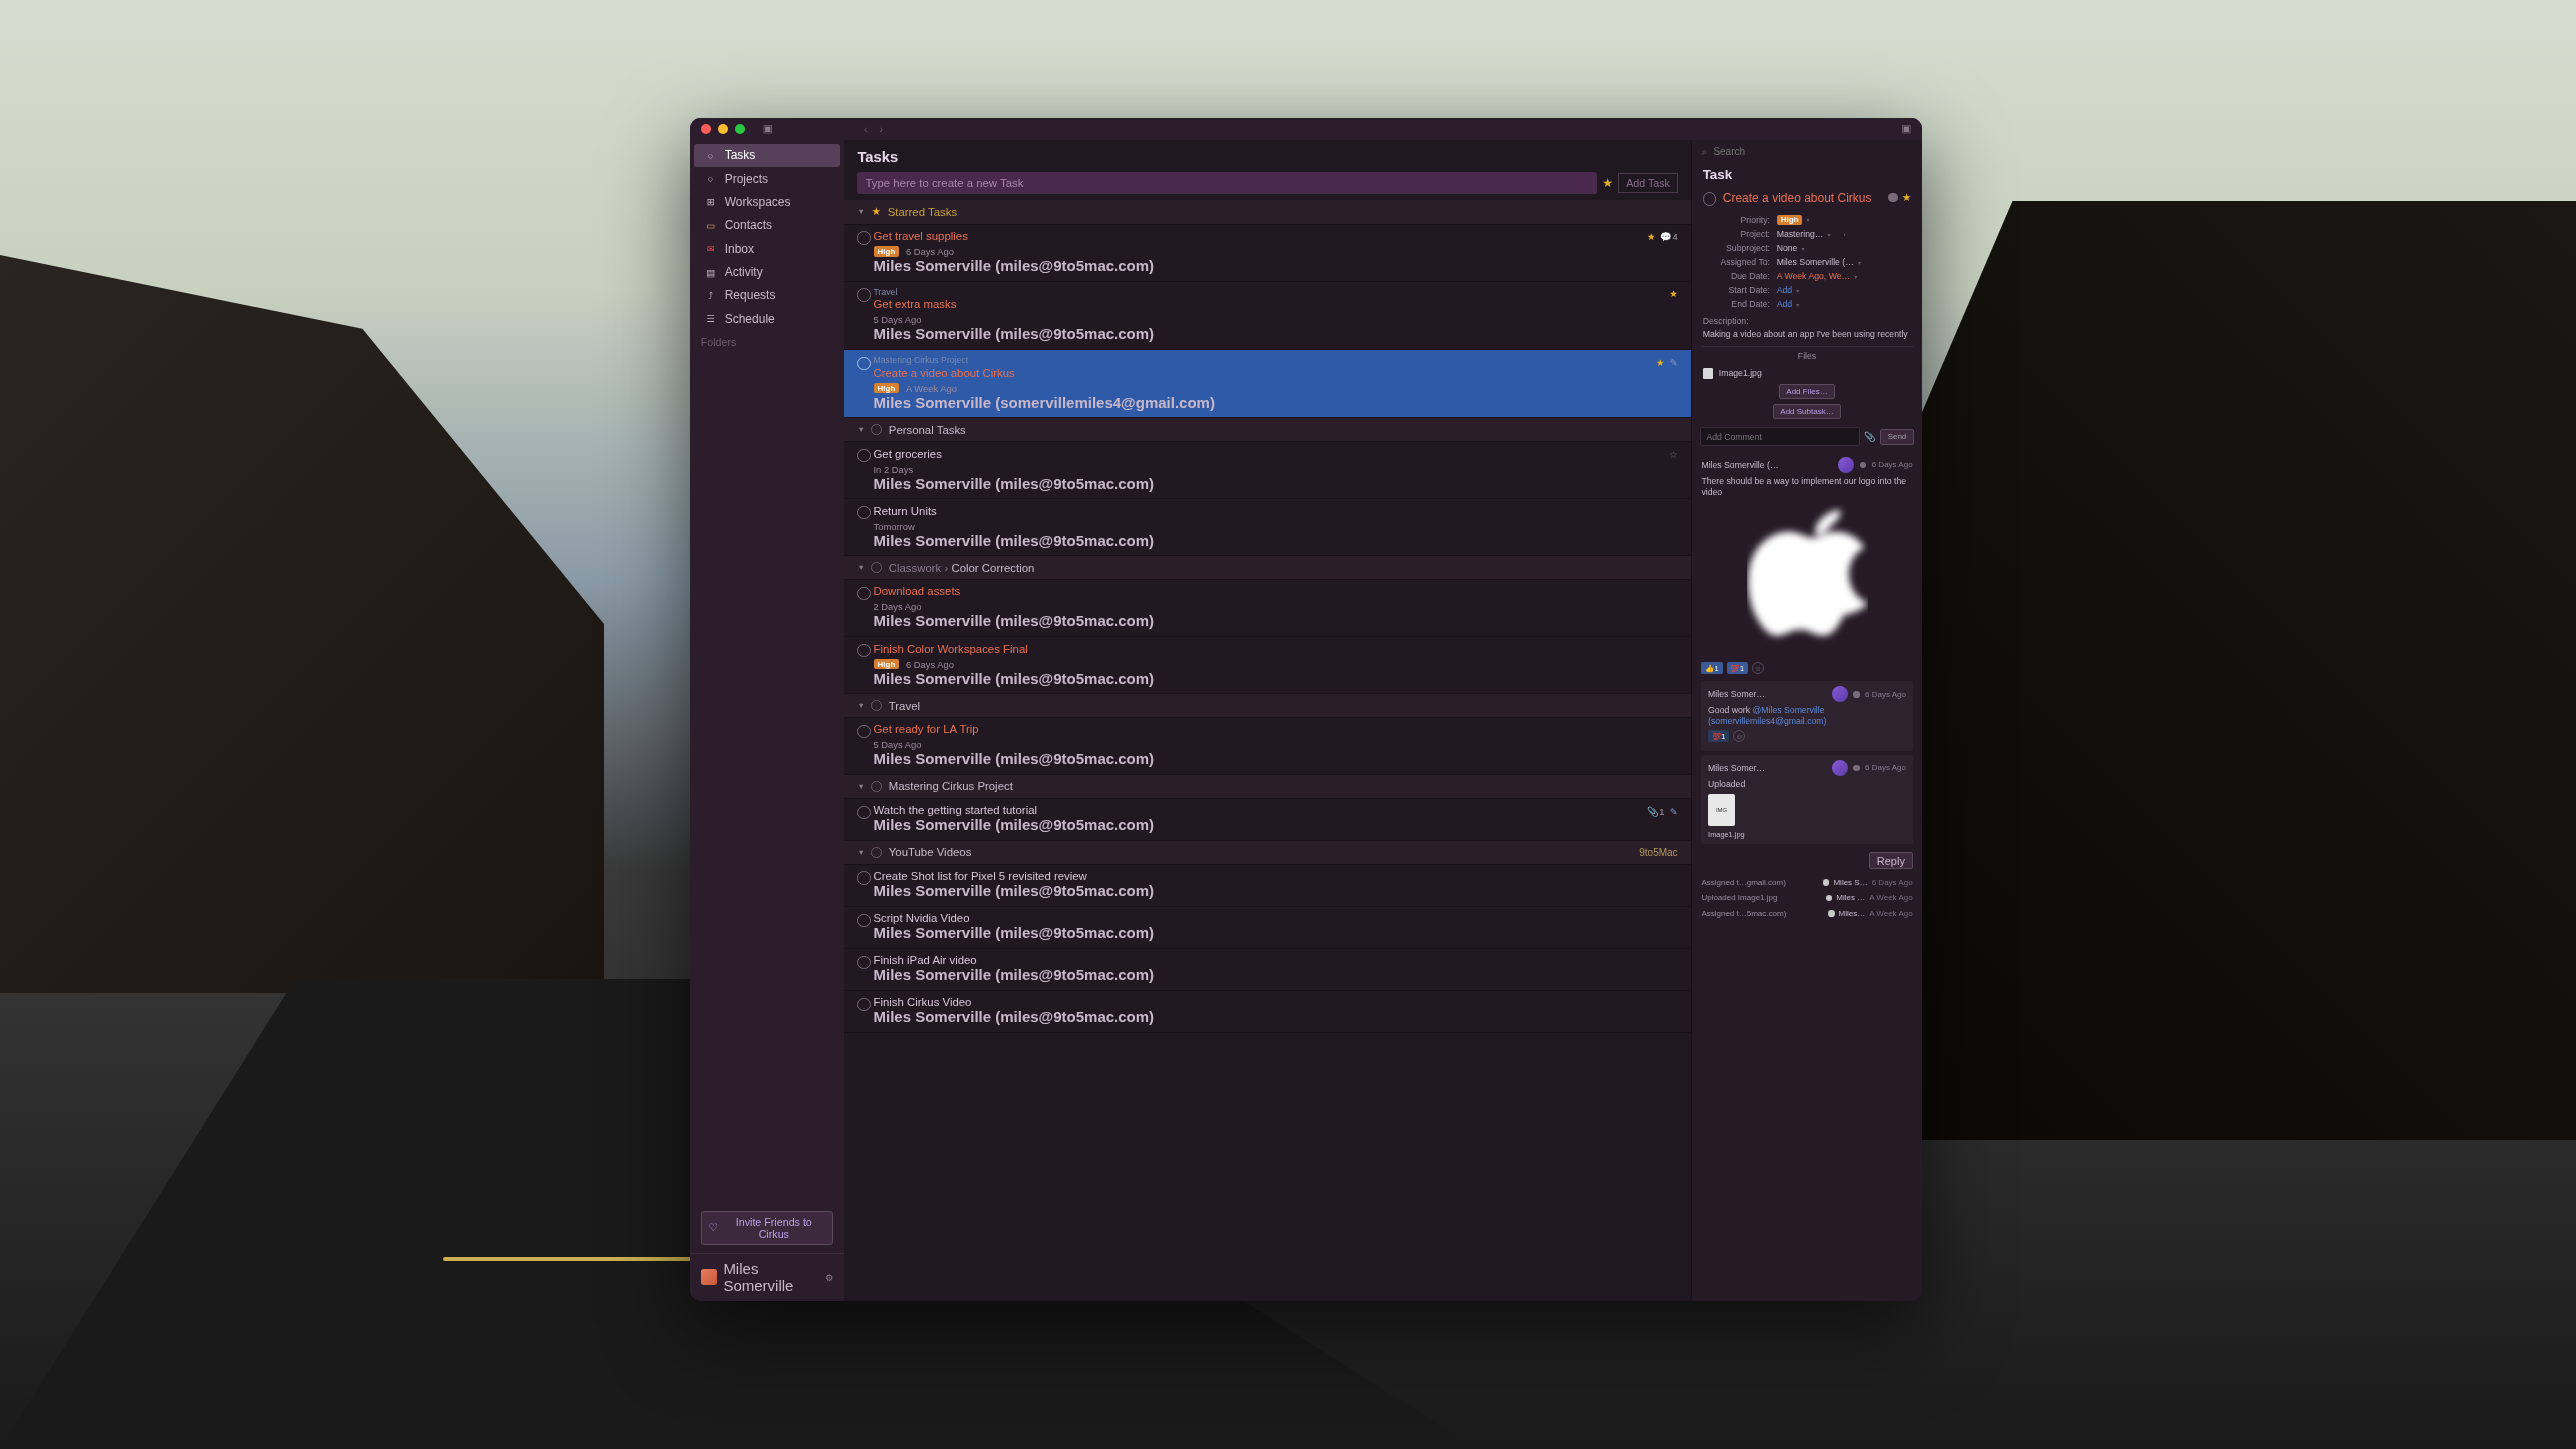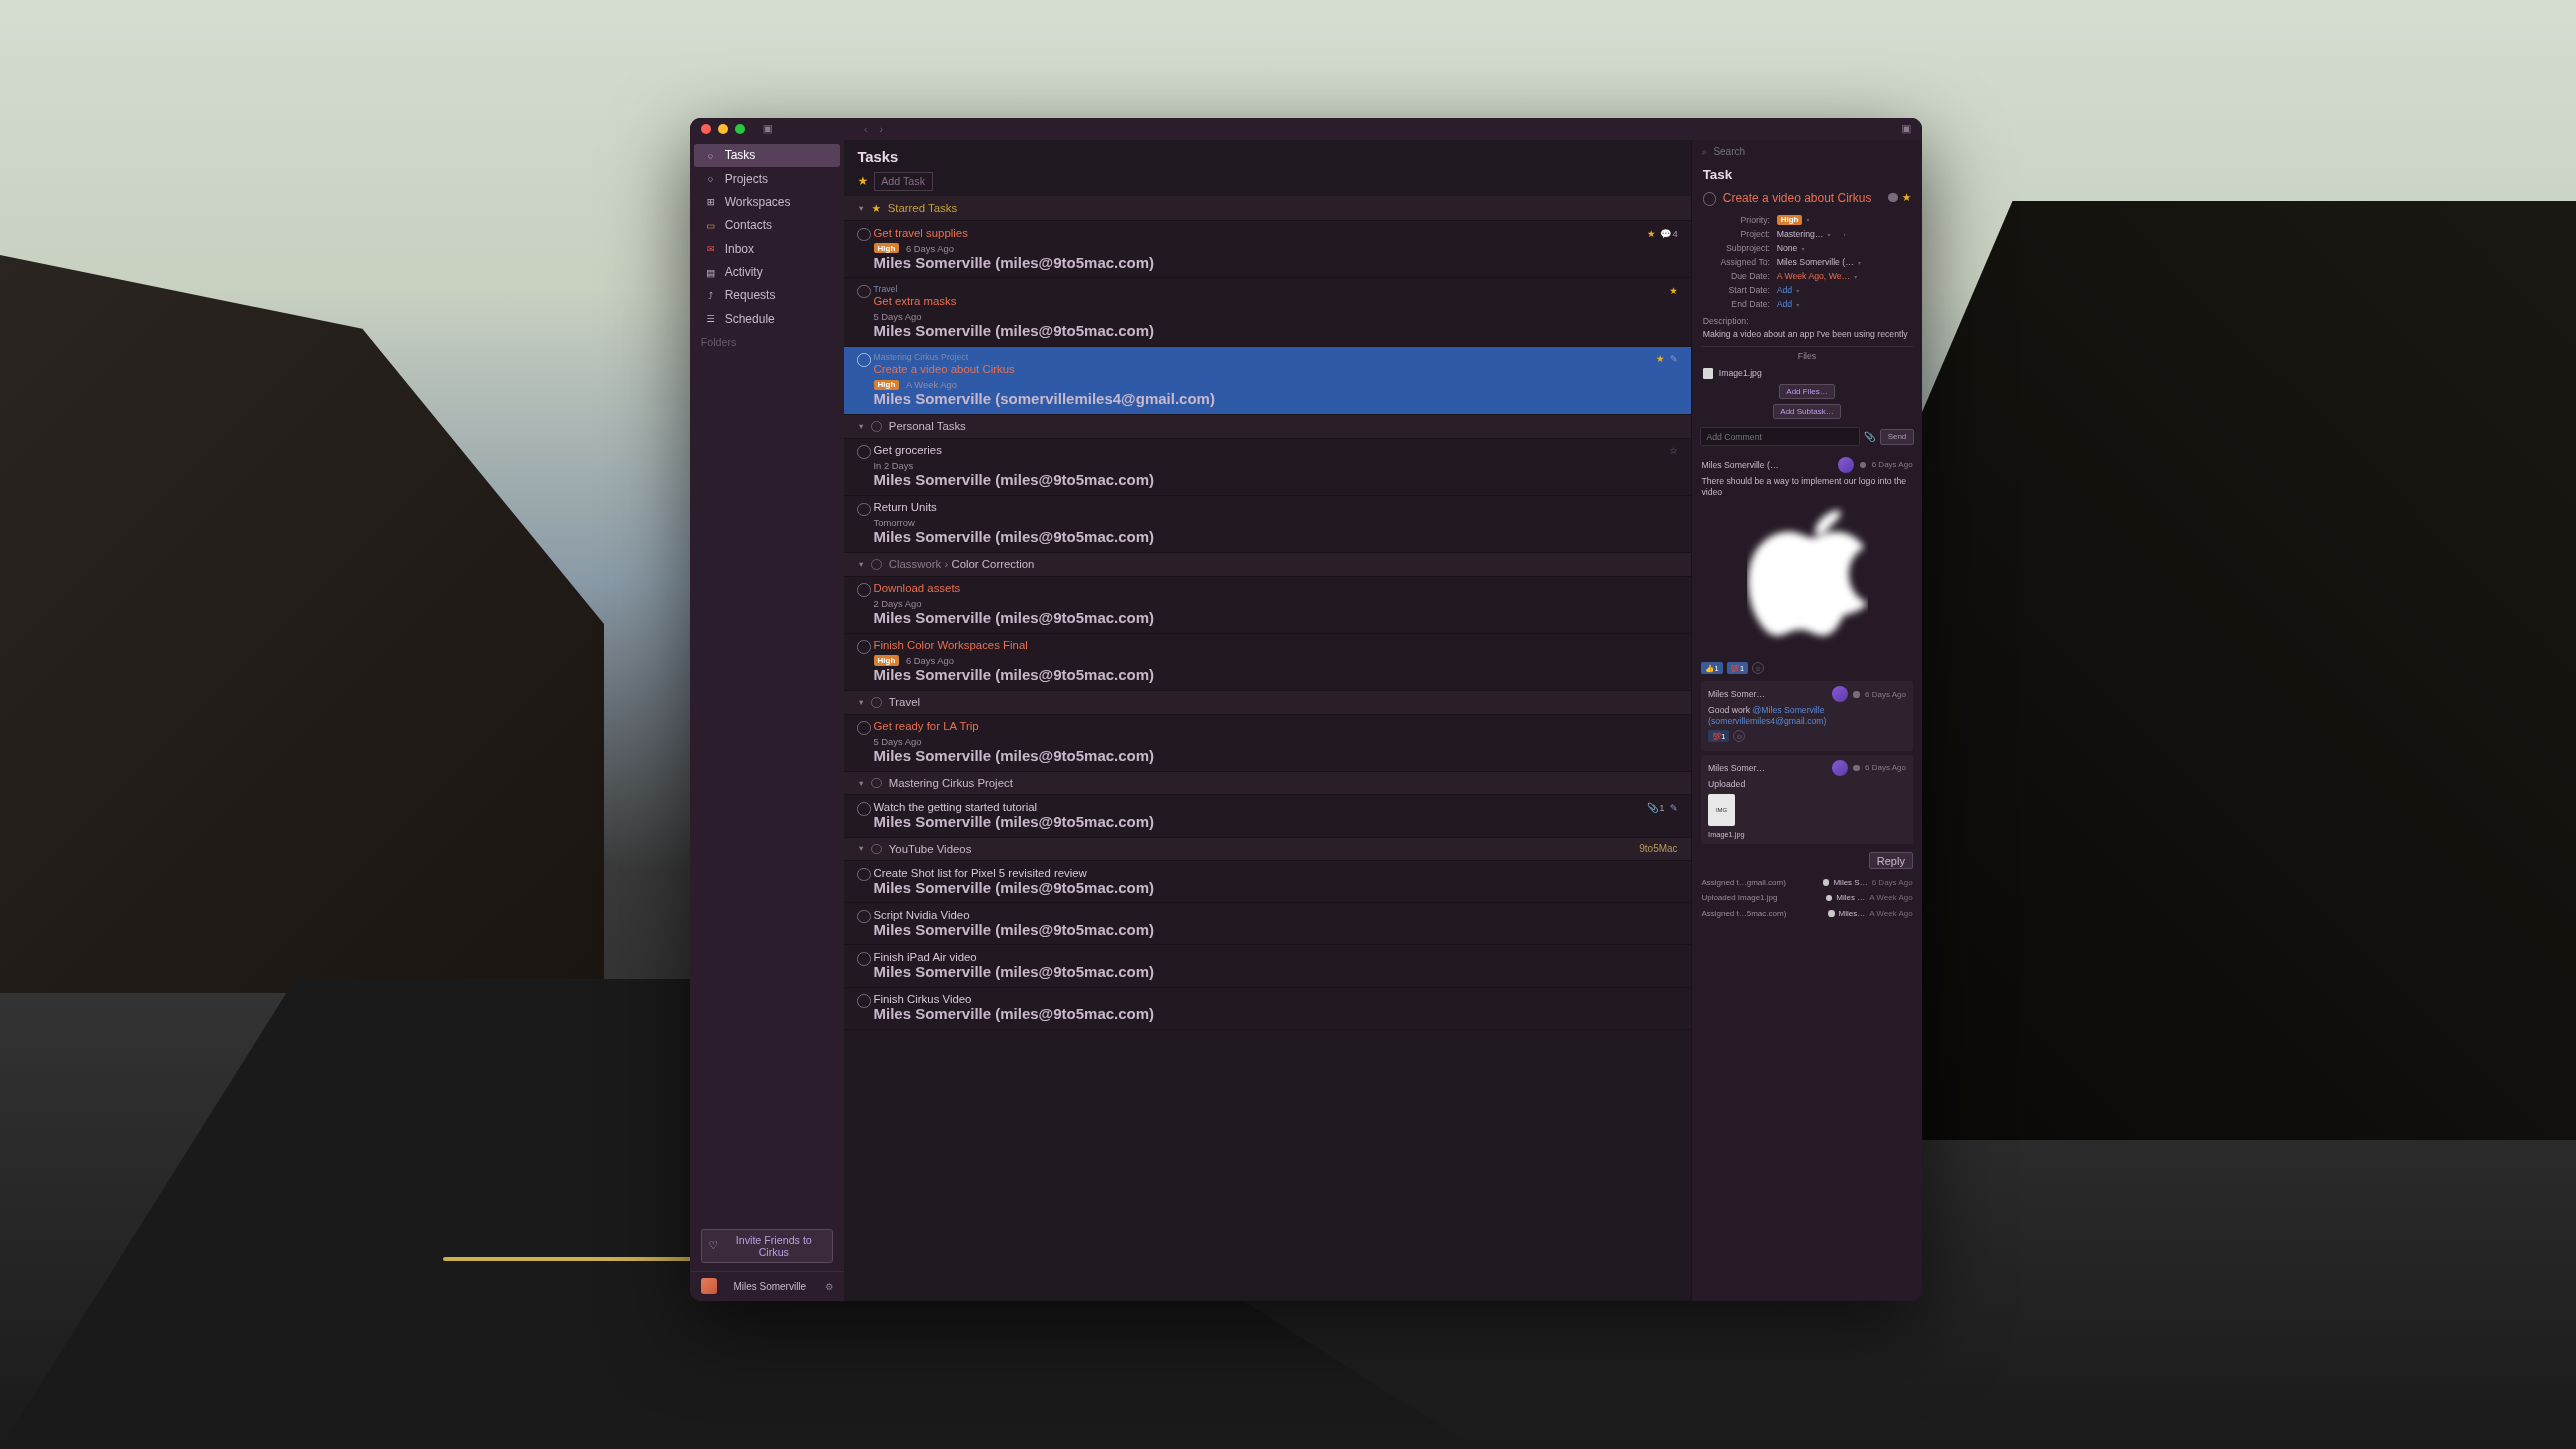--- a/index.html
+++ b/index.html
@@ -27,21 +27,21 @@
 
 .sidebar { width: 154px; background: #2b1d2c; display: flex; flex-direction: column; padding-top: 4px; }
 .sidebar-item { display: flex; align-items: center; gap: 8px; padding: 4.7px 10.7px; font-size: 12px; color: #c8b8ca; cursor: pointer; border-radius: 2.7px; margin: 0 4px; }
 .sidebar-item.active { background: #574059; color: #fff; }
 .sidebar-icon { width: 12px; height: 12px; display: inline-flex; align-items: center; justify-content: center; font-size: 9.4px; }
 .sidebar-folders { padding: 5.4px 10.7px; font-size: 10.7px; color: #6a5a6c; }
 .sidebar-spacer { flex: 1; }
 .invite-btn { margin: 8px 10.7px; padding: 4px 6.7px; background: #3a2a3c; border: 0.7px solid #5a4a5c; border-radius: 2.7px; color: #b8a0e8; font-size: 10.7px; cursor: pointer; display:flex; align-items:center; gap:4px; justify-content:center;}
 .user-footer { display: flex; align-items: center; gap: 6.7px; padding: 6.7px 10.7px; border-top: 0.7px solid #3a2a3c; }
 .avatar { width: 16px; height: 16px; border-radius: 2.7px; background: linear-gradient(135deg,#e87b5c,#c85a3c); }
-.user-name { font-size: 10px; color: #c8b8ca; flex:1;margin-left:10px;}
+.user-name { font-size: 15px; color: #c8b8ca; flex:1;}
 .user-settings { color:#8a7a8c; font-size:9.4px;}
 
 .main-panel { flex: 1; background: #1f1821; display: flex; flex-direction: column; min-width: 0; }
 .main-header { padding: 9.4px 13.4px 6.7px; }
 .main-title { font-size: 14.8px; font-weight: 600; color: #e8d8ea; }
 .new-task-row { display: flex; align-items: center; gap: 5.4px; padding: 0 13.4px 5.4px; }
 .new-task-input { flex: 1; background: #4a2a4c; border: none; border-radius: 2.7px; padding: 5.4px 8px; color: #c8a8ca; font-size: 11.4px; }
 .new-task-input::placeholder { color: #a888aa; }
 .star-btn { color: #e8b020; font-size: 12px; }
 .add-task-btn { color: #8a6a8c; font-size: 10.7px; background:transparent; border:0.7px solid #4a3a4c; border-radius:0; padding:2.7px 6.7px; }
@@ -205,20 +205,21 @@
         <div class="user-name">Miles Somerville</div>
         <span class="user-settings">⚙</span>
       </div>
     </div>
 
     <div class="main-panel">
       <div class="main-header">
           <div class="main-title">Tasks</div>
         </div>
       <div class="new-task-row">
+        <input class="new-task-input" placeholder="Type here to create a new Task" style="">
         <span class="star-btn">★</span>
         <button class="add-task-btn">Add Task</button>
       </div>
       <div class="task-list" id="task-list">
           <div class="section-header">
             <span class="chevron">▼</span>
             <span class="sect-star" style="color:#e8b020">★</span>
             <span class="section-title ">Starred Tasks</span>
           </div>
           <div class="task-item">

